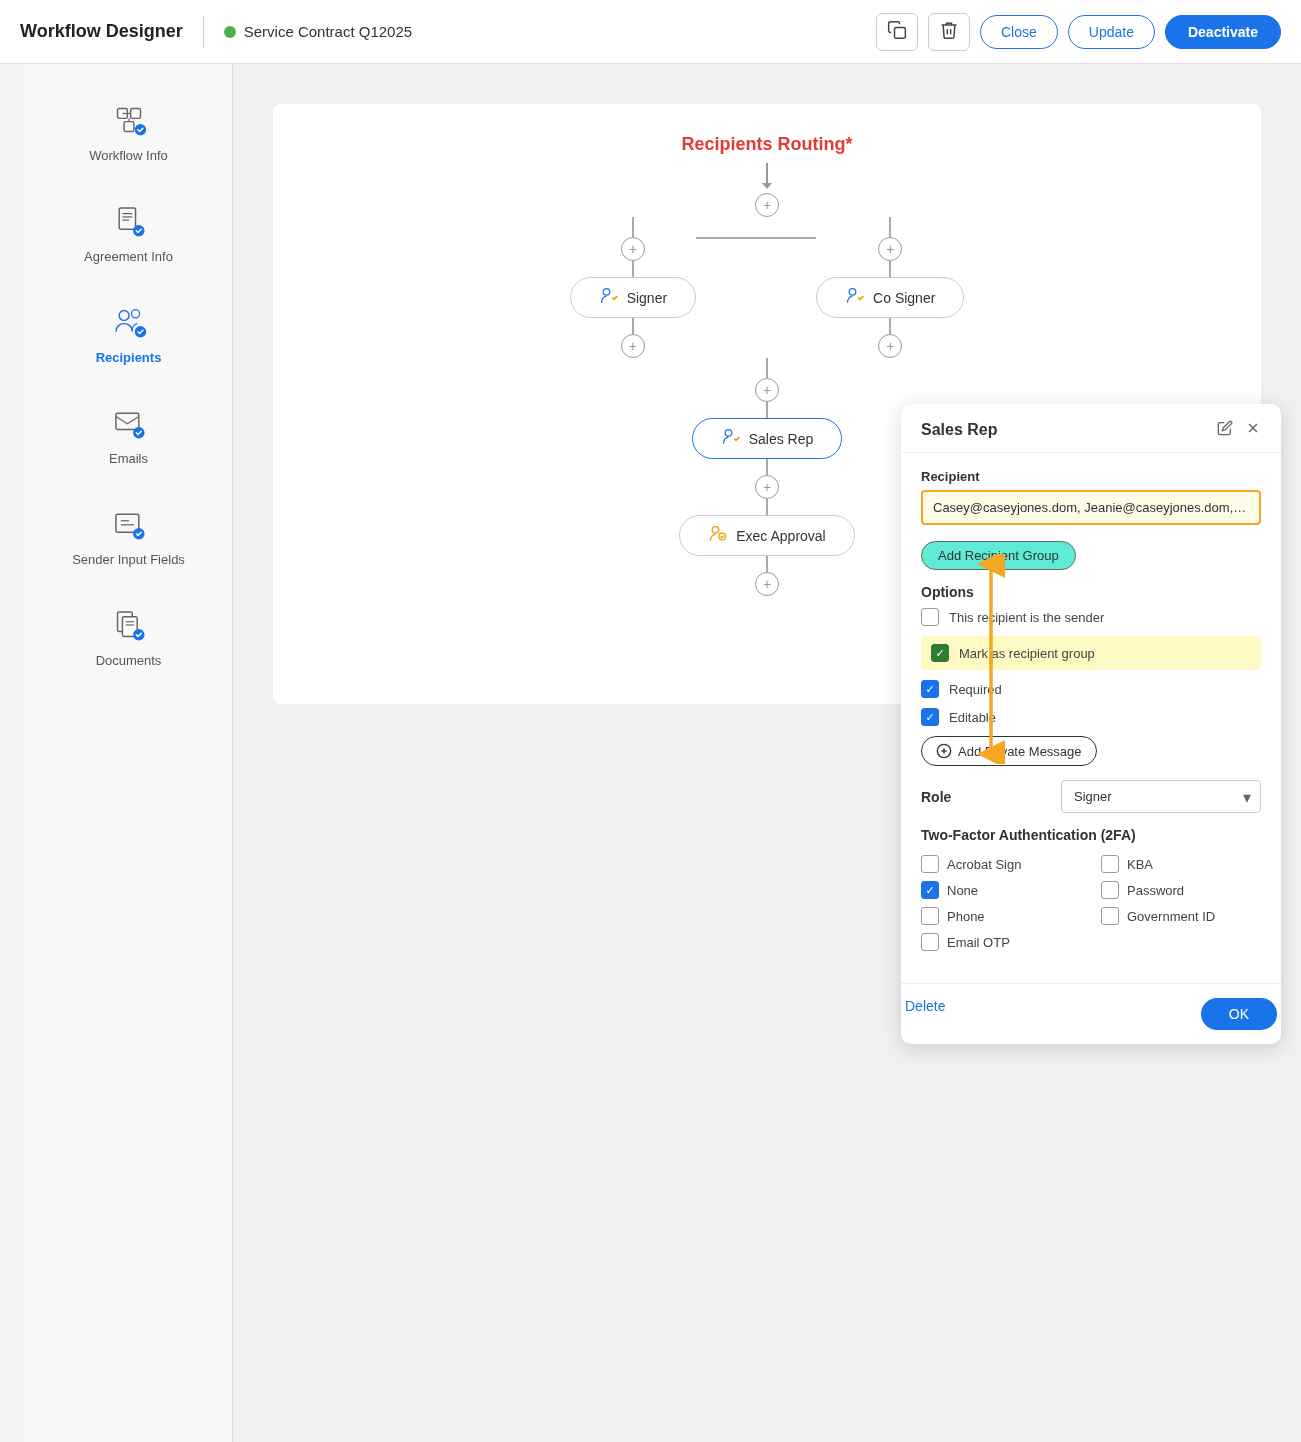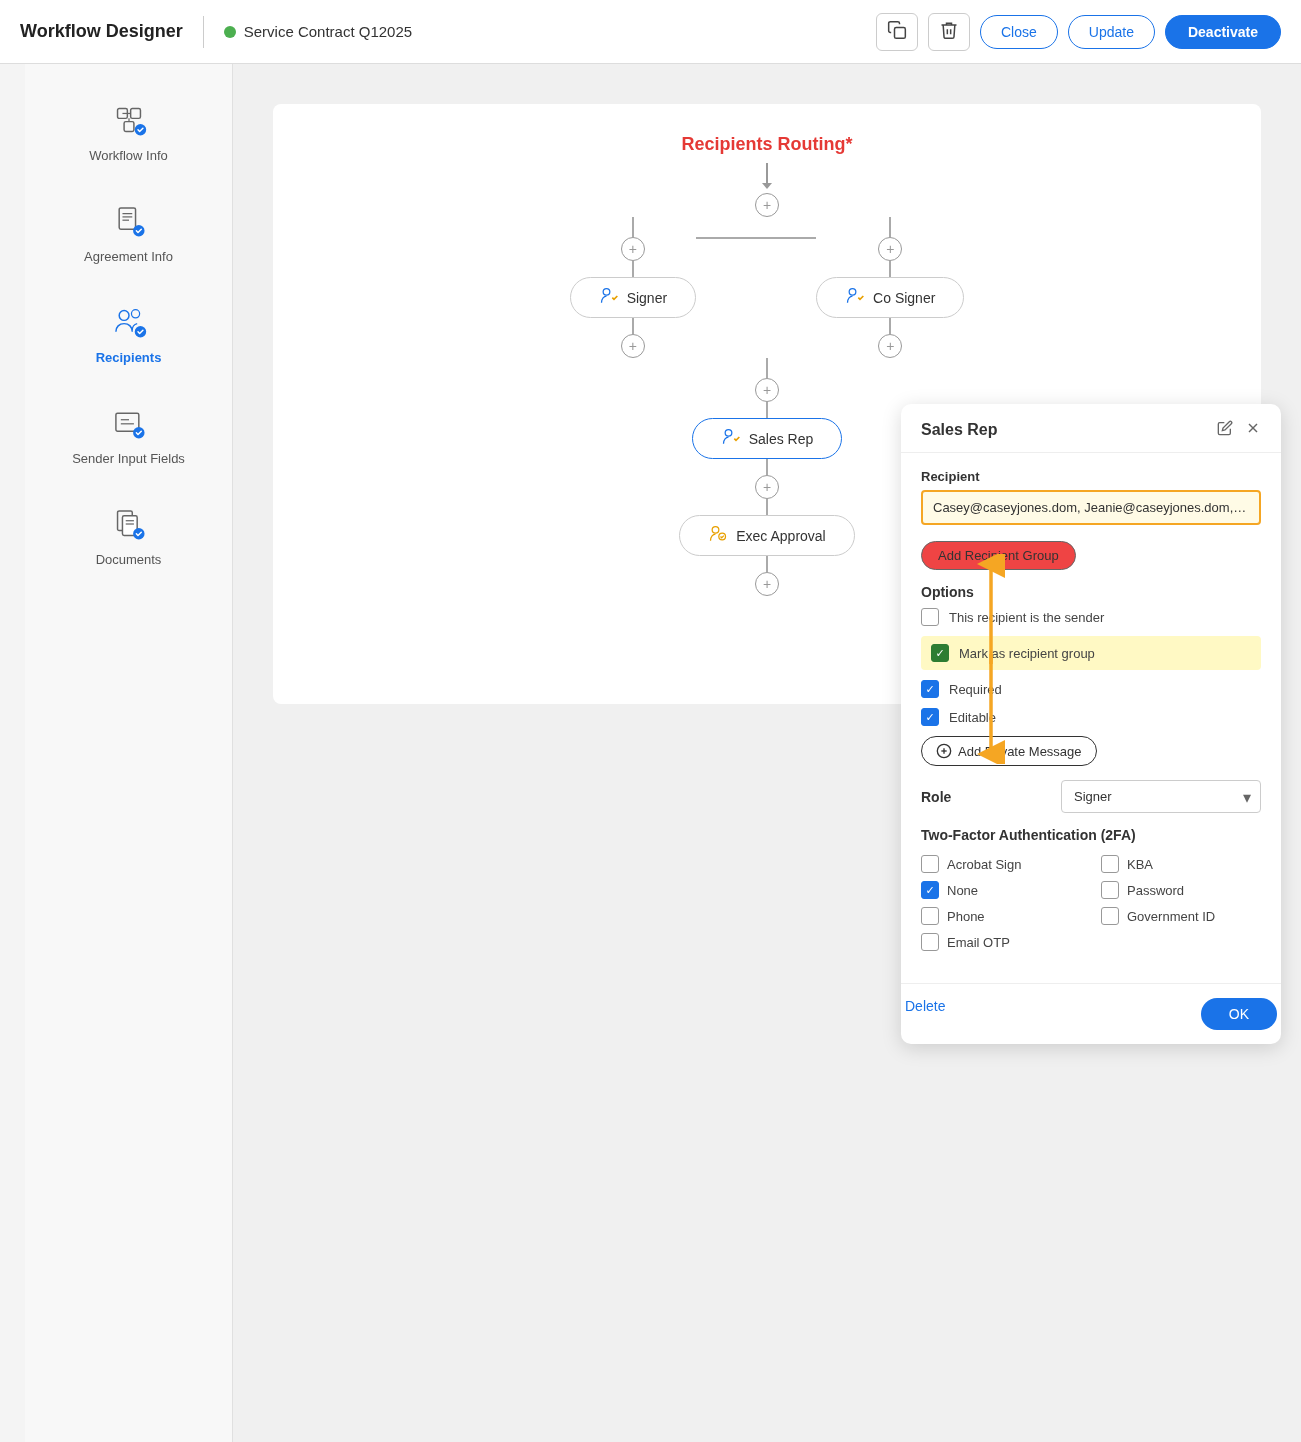--- a/index.html
+++ b/index.html
@@ -77,21 +77,21 @@
 
     .field-label { font-size: 13px; font-weight: 600; color: #333; margin-bottom: 6px; }
     .recipient-input {
       width: 100%; border: 2px solid #f5a623; border-radius: 4px; padding: 8px 10px;
       font-size: 13px; color: #333; background: #fffbe6; outline: none;
       white-space: nowrap; overflow: hidden; text-overflow: ellipsis;
     }
 
     .add-group-btn {
       margin-top: 8px; padding: 6px 16px; border-radius: 20px;
-      border: 1.5px solid #666; background: #ef4444; font-size: 13px; cursor: pointer; color: #333;
+      border: 1.5px solid #666; background: #5eead4; font-size: 13px; cursor: pointer; color: #333;
     }
 
     .section-title { font-size: 14px; font-weight: 600; color: #333; margin: 14px 0 8px 0; }
 
     .option-row { display: flex; align-items: center; gap: 10px; margin-bottom: 10px; }
     .option-label { font-size: 13px; color: #444; }
 
     
     .checkbox-custom {
       width: 18px; height: 18px; border-radius: 3px; border: 1.5px solid #999;
@@ -210,20 +210,31 @@
           <path d="M6 34c0-6 4-10 10-10s10 4 10 10" stroke="#1a73e8" stroke-width="1.8"></path>
           <circle cx="30" cy="12" r="5" stroke="#1a73e8" stroke-width="1.5"></circle>
           <path d="M26 32c0-4 2-7 6-8" stroke="#1a73e8" stroke-width="1.5"></path>
           <circle cx="36" cy="34" r="7" fill="#1a73e8"></circle>
           <path d="M33 34l2 2 4-4" stroke="#fff" stroke-width="1.8" stroke-linecap="round" stroke-linejoin="round"></path>
         </svg>
       </div>
       <span class="sidebar-label">Recipients</span>
     </div>
 
+    <div class="sidebar-item">
+      <div class="icon-wrapper">
+        <svg class="svg-icon" viewBox="0 0 44 44" fill="none">
+          <rect x="6" y="10" width="28" height="20" rx="2" stroke="#666" stroke-width="1.8"></rect>
+          <path d="M6 14l14 9 14-9" stroke="#666" stroke-width="1.5"></path>
+          <circle cx="34" cy="34" r="7" fill="#1a73e8"></circle>
+          <path d="M31 34l2 2 4-4" stroke="#fff" stroke-width="1.8" stroke-linecap="round" stroke-linejoin="round"></path>
+        </svg>
+      </div>
+      <span class="sidebar-label">Emails</span>
+    </div>
 
     <div class="sidebar-item">
       <div class="icon-wrapper">
         <svg class="svg-icon" viewBox="0 0 44 44" fill="none">
           <rect x="6" y="10" width="28" height="22" rx="2" stroke="#666" stroke-width="1.8"></rect>
           <line x1="12" y1="18" x2="22" y2="18" stroke="#666" stroke-width="1.5"></line>
           <line x1="12" y1="23" x2="28" y2="23" stroke="#666" stroke-width="1.5"></line>
           <circle cx="34" cy="34" r="7" fill="#1a73e8"></circle>
           <path d="M31 34l2 2 4-4" stroke="#fff" stroke-width="1.8" stroke-linecap="round" stroke-linejoin="round"></path>
         </svg>

